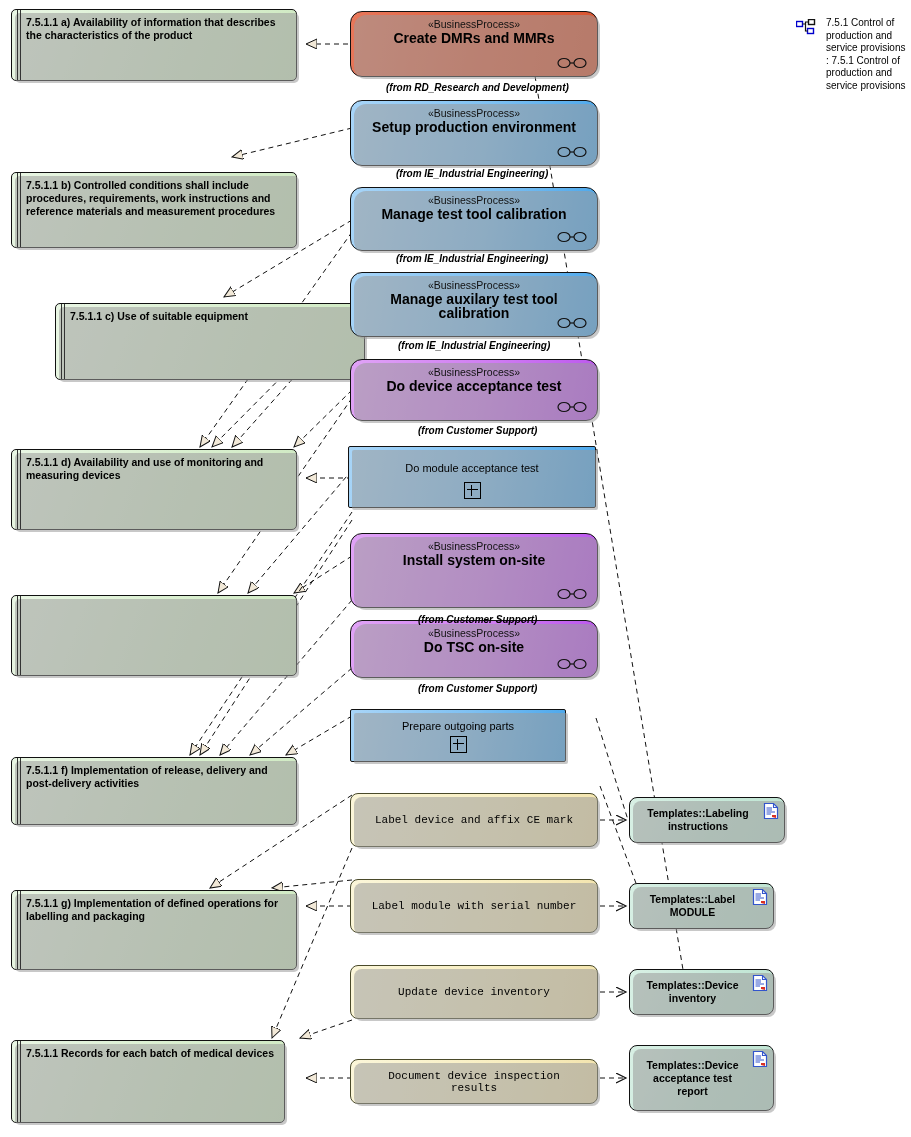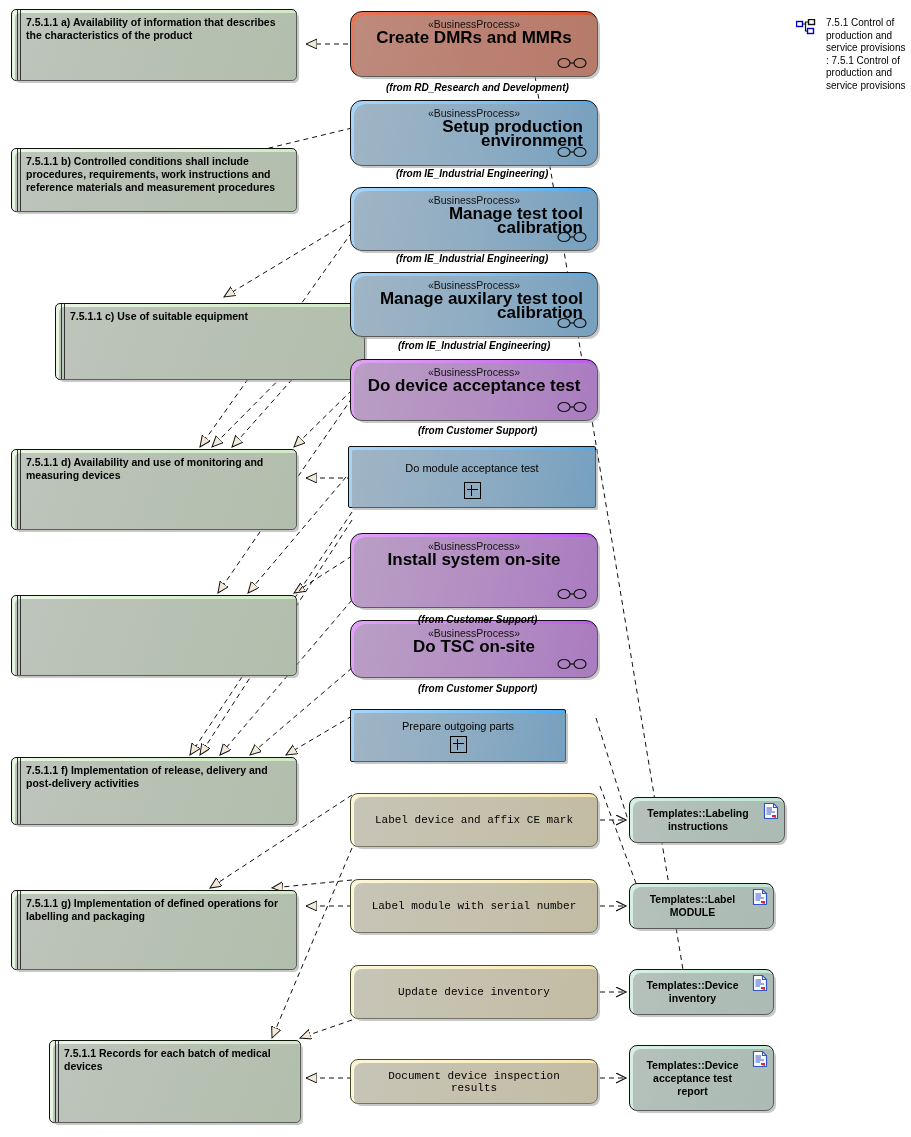--- a/index.html
+++ b/index.html
@@ -28,21 +28,21 @@
     position:absolute;left:14px;top:6px;right:8px;
     font-size:10.5px;font-weight:bold;line-height:13px;color:#000;
   }
 
   
   .proc{
     border:1px solid #111;border-radius:12px;position:absolute;
     display:flex;flex-direction:column;align-items:center;justify-content:flex-start;
   }
   .proc .stereo{font-size:10.5px;line-height:13px;margin-top:6px;color:#111;}
-  .proc .pname{font-size:17px;font-weight:bold;line-height:14px;color:#000;text-align:right;padding:0 14px;}
+  .proc .pname{font-size:14px;font-weight:bold;line-height:14px;color:#000;text-align:center;padding:0 14px;}
   .proc .onlyname{font-size:11px;line-height:14px;color:#000;text-align:center;padding:0 14px;margin-top:14px;font-weight:normal;}
   .proc .oo{position:absolute;right:10px;bottom:7px;width:30px;height:12px;}
   .proc .plus{position:absolute;left:50%;margin-left:-8px;bottom:8px;width:15px;height:15px;border:1px solid #000;background:transparent;}
   .proc .plus:before{content:"";position:absolute;left:6px;top:2px;width:1px;height:11px;background:#000;}
   .proc .plus:after{content:"";position:absolute;left:2px;top:6px;width:11px;height:1px;background:#000;}
 
   .p-red   {background:linear-gradient(100deg,#e8775a 0%,#e0603f 55%,#d9542f 100%);}
   .p-blue  {background:linear-gradient(100deg,#a8d5f8 0%,#7dc0f2 55%,#4aa7ec 100%);}
   .p-purple{background:linear-gradient(100deg,#e0a3f6 0%,#cf7cf2 55%,#bb55ee 100%);}
   .p-blue-sq{background:linear-gradient(100deg,#a8d5f8 0%,#7dc0f2 55%,#4aa7ec 100%);border-radius:2px;}
@@ -141,21 +141,21 @@
     </g>
   </svg>
 
   <div class="node req" style="left:11px;top:9px;width:286px;height:72px;">
     <div class="shadow"></div>
       <div class="bar1"></div>
       <div class="bar2"></div>
     <div class="rtxt">7.5.1.1 a) Availability of information that describes the characteristics of the product</div>
   </div>
 
-  <div class="node req" style="left:11px;top:148px;width:286px;height:64px;">
+  <div class="node req" style="left:11px;top:172px;width:286px;height:76px;">
     <div class="shadow"></div>
       <div class="bar1"></div>
       <div class="bar2"></div>
     <div class="rtxt">7.5.1.1 b) Controlled conditions shall include procedures, requirements, work instructions and reference materials and measurement procedures</div>
   </div>
 
   <div class="node req" style="left:11px;top:303px;width:310px;height:77px;margin-left:44px;">
     <div class="shadow"></div>
       <div class="bar1"></div>
       <div class="bar2"></div>
@@ -182,21 +182,21 @@
     <div class="rtxt">7.5.1.1 f) Implementation of release, delivery and post-delivery activities</div>
   </div>
 
   <div class="node req" style="left:11px;top:890px;width:286px;height:80px;">
     <div class="shadow"></div>
       <div class="bar1"></div>
       <div class="bar2"></div>
     <div class="rtxt">7.5.1.1 g) Implementation of defined operations for labelling and packaging</div>
   </div>
 
-  <div class="node req" style="left:11px;top:1040px;width:252px;height:83px;margin-left:38px;">
+  <div class="node req" style="left:11px;top:1040px;width:274px;height:83px;">
     <div class="shadow"></div>
       <div class="bar1"></div>
       <div class="bar2"></div>
     <div class="rtxt">7.5.1.1 Records for each batch of medical devices</div>
   </div>
 
   <div class="node proc p-red" style="left:350px;top:11px;width:248px;height:66px;">
     <div class="shadow"></div>
     <div class="stereo">«BusinessProcess»</div>
     <div class="pname">Create DMRs and MMRs</div>

